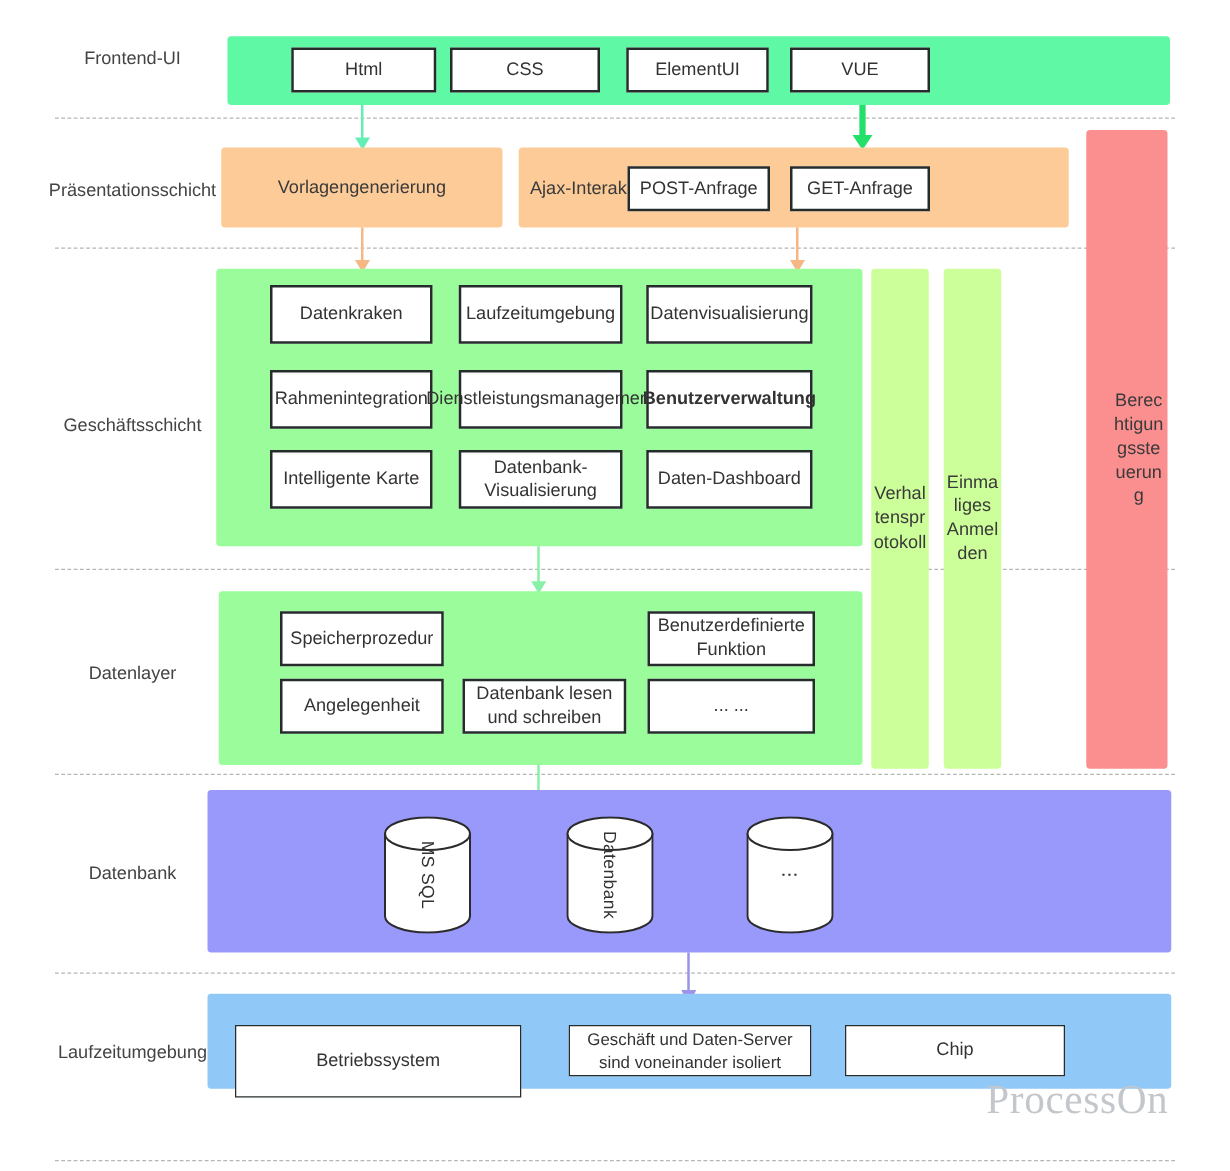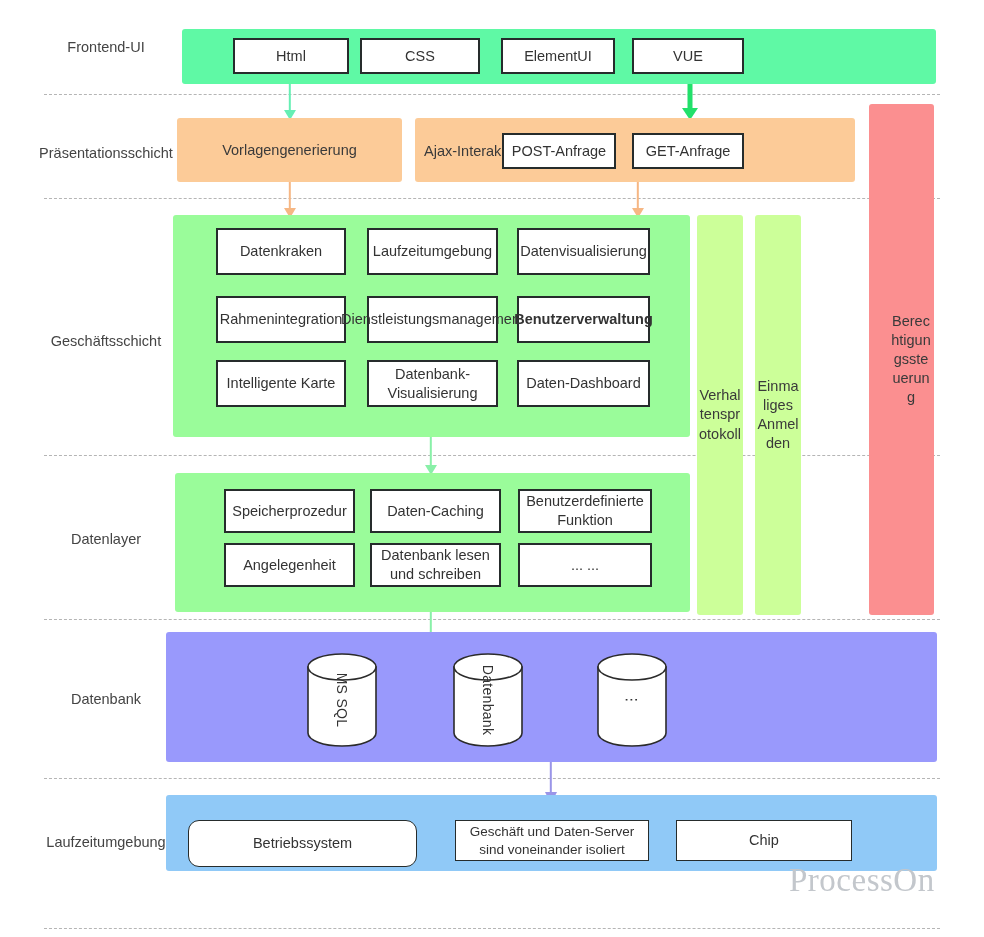--- a/index.html
+++ b/index.html
@@ -222,21 +222,20 @@
     <div class="head" style="border-top:10px solid #89F0A8;"></div>
   </div>
 
   <div class="sidecol sidecol-green" style="left:697px; top:215px; width:46px; height:400px;">Verhaltensprotokoll</div>
   <div class="sidecol sidecol-green" style="left:755px; top:215px; width:46px; height:400px;">Einmaliges Anmelden</div>
   <div class="sidecol sidecol-red" style="left:869px; top:104px; width:65px; height:511px;padding-left:21px;">Berechtigungssteuerung</div>
 
   <div class="band band-green" style="left:175px; top:473px; width:515px; height:139px;"></div>
 
   <div class="node" style="left:224px; top:489px; width:131px; height:44px;">Speicherprozedur</div>
-  <div class="node" style="left:370px; top:489px; width:131px; height:44px;">Daten-Caching</div>
   <div class="node" style="left:518px; top:489px; width:134px; height:44px;">Benutzerdefinierte Funktion</div>
 
   <div class="node" style="left:224px; top:543px; width:131px; height:44px;">Angelegenheit</div>
   <div class="node" style="left:370px; top:543px; width:131px; height:44px;">Datenbank lesen und schreiben</div>
   <div class="node" style="left:518px; top:543px; width:134px; height:44px;">... ...</div>
 
   <div class="arrow" style="left:424px; top:612px; width:14px; height:38px;">
     <div class="shaft" style="height:30px; background:#89F0A8;"></div>
     <div class="head" style="border-top:10px solid #89F0A8;"></div>
   </div>
@@ -273,19 +272,19 @@
       </div>
   </div>
 
   <div class="arrow" style="left:544px; top:762px; width:14px; height:42px;">
     <div class="shaft" style="height:32px; background:#9A95E8;"></div>
     <div class="head" style="border-top:12px solid #9A95E8;"></div>
   </div>
 
   <div class="band band-blue" style="left:166px; top:795px; width:771px; height:76px;"></div>
 
-  <div class="node thin" style="left:188px; top:820px; width:229px; height:47px;border-radius:11px;">Betriebssystem</div>
+  <div class="node thin" style="left:188px; top:820px; width:229px; height:58px;">Betriebssystem</div>
   <div class="node thin" style="left:455px; top:820px; width:194px; height:41px; font-size:13.5px;">Geschäft und Daten-Server sind voneinander isoliert</div>
   <div class="node thin" style="left:676px; top:820px; width:176px; height:41px;">Chip</div>
 
   <div class="watermark" style="left:789px; top:862px;">ProcessOn</div>
 
 </div>
 
 </body></html>

